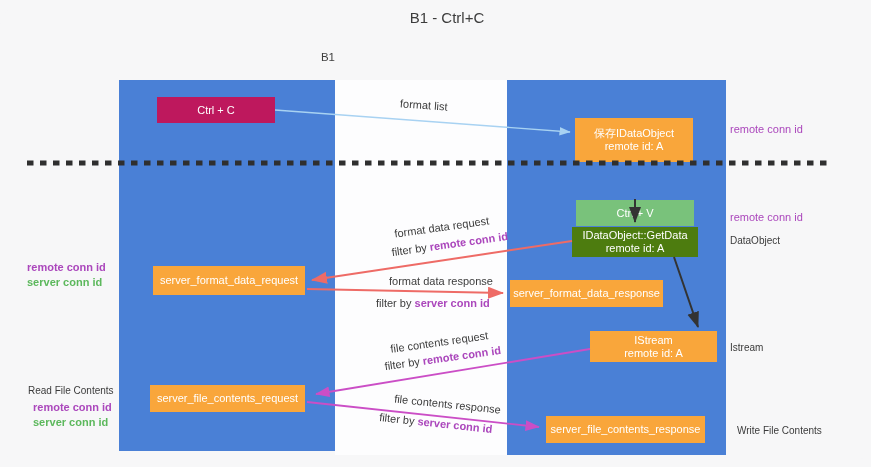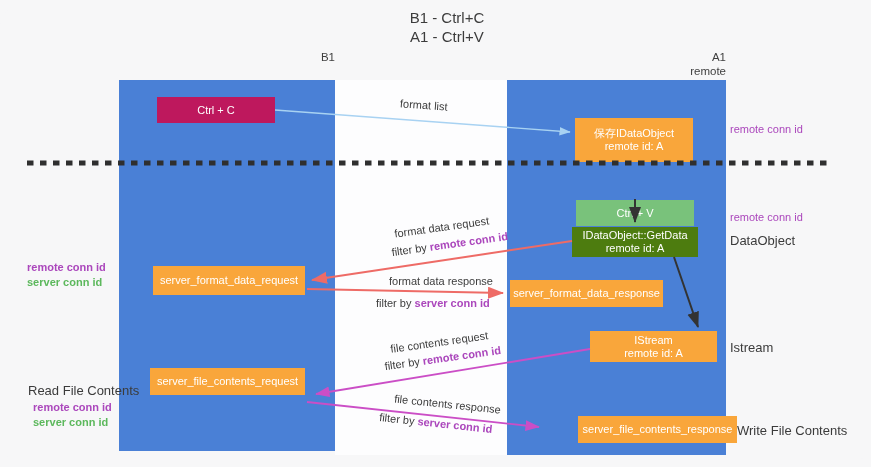--- a/index.html
+++ b/index.html
@@ -12,40 +12,35 @@
   .lifeline{z-index:1;}
   .title{top:8px;left:347px;width:200px;text-align:center;font-size:15px;line-height:19px;color:#3c3c3c;z-index:6;}
   .colhead{top:50px;text-align:right;font-size:11.5px;line-height:14px;color:#3f3f3f;z-index:6;}
   .node{z-index:3;display:flex;flex-direction:column;align-items:center;justify-content:center;
         color:#fff;font-size:11px;line-height:13px;text-align:center;white-space:nowrap;}
   svg.wires{left:0;top:0;z-index:5;pointer-events:none;}
   .lbl{z-index:6;font-size:11px;white-space:nowrap;color:#3d3d3d;}
   .lbl b.key{font-weight:bold;}
   .side{z-index:6;font-size:11px;white-space:nowrap;line-height:15px;}
   .side .purple,.side .green{font-weight:bold;}
-  .plain{font-size:13px;color:#3b3b3b;text-align:center;}
+  .plain{font-size:10px;color:#3b3b3b;text-align:center;}
 </style>
 </head>
 <body>
 
 <div id="app">
 
   <div class="abs mid-panel" style="left:335px;top:80px;width:172px;height:375px;"></div>
 
   <div class="abs title">
     <div>B1 - Ctrl+C</div>
-    <div>A1 - Ctrl+V</div>
   </div>
 
   <div class="abs colhead" style="left:119px;width:216px;">
     <div>B1</div>
-  </div>
-  <div class="abs colhead" style="left:507px;width:219px;">
-    <div>A1</div>
-    <div>remote</div>
   </div>
 
   <div class="abs lifeline" style="left: 119px; top: 80px; width: 216px; height: 371px; background-color: rgb(74, 128, 214);"></div>
   <div class="abs lifeline" style="left: 507px; top: 80px; width: 219px; height: 375px; background-color: rgb(74, 128, 214);"></div>
 
   <div class="abs node" style="left: 157px; top: 97px; width: 118px; height: 26px; background-color: #be185d;">
     <span>Ctrl + C</span>
   </div>
   <div class="abs node" style="left: 575px; top: 118px; width: 118px; height: 44px; background-color: rgb(249, 166, 59);">
     <span>保存IDataObject</span>
@@ -61,24 +56,24 @@
   <div class="abs node" style="left: 153px; top: 266px; width: 152px; height: 29px; background-color: rgb(249, 166, 59);">
     <span>server_format_data_request</span>
   </div>
   <div class="abs node" style="left: 510px; top: 280px; width: 153px; height: 27px; background-color: rgb(249, 166, 59); justify-content: center;">
     <span>server_format_data_response</span>
   </div>
   <div class="abs node" style="left: 590px; top: 331px; width: 127px; height: 31px; background-color: rgb(249, 166, 59);">
     <span>IStream</span>
     <span>remote id: A</span>
   </div>
-  <div class="abs node" style="left: 150px; top: 368px; width: 155px; height: 27px; background-color: rgb(249, 166, 59);">
+  <div class="abs node" style="left: 150px; top: 385px; width: 155px; height: 27px; background-color: rgb(249, 166, 59);">
     <span>server_file_contents_request</span>
   </div>
-  <div class="abs node" style="left: 546px; top: 416px; width: 159px; height: 27px; background-color: rgb(249, 166, 59); margin-left: 32px;">
+  <div class="abs node" style="left: 546px; top: 416px; width: 159px; height: 27px; background-color: rgb(249, 166, 59);">
     <span>server_file_contents_response</span>
   </div>
 
   <svg class="abs wires" width="871" height="467">
     <defs>
       <marker id="m-blue" markerWidth="9" markerHeight="7" refX="7.5" refY="3" orient="auto">
           <path d="M0,0 L8,3 L0,6 z" fill="#a8d2f2"></path>
         </marker>
       <marker id="m-red" markerWidth="9" markerHeight="7" refX="7.5" refY="3" orient="auto">
           <path d="M0,0 L8,3 L0,6 z" fill="#ee6b66"></path>

